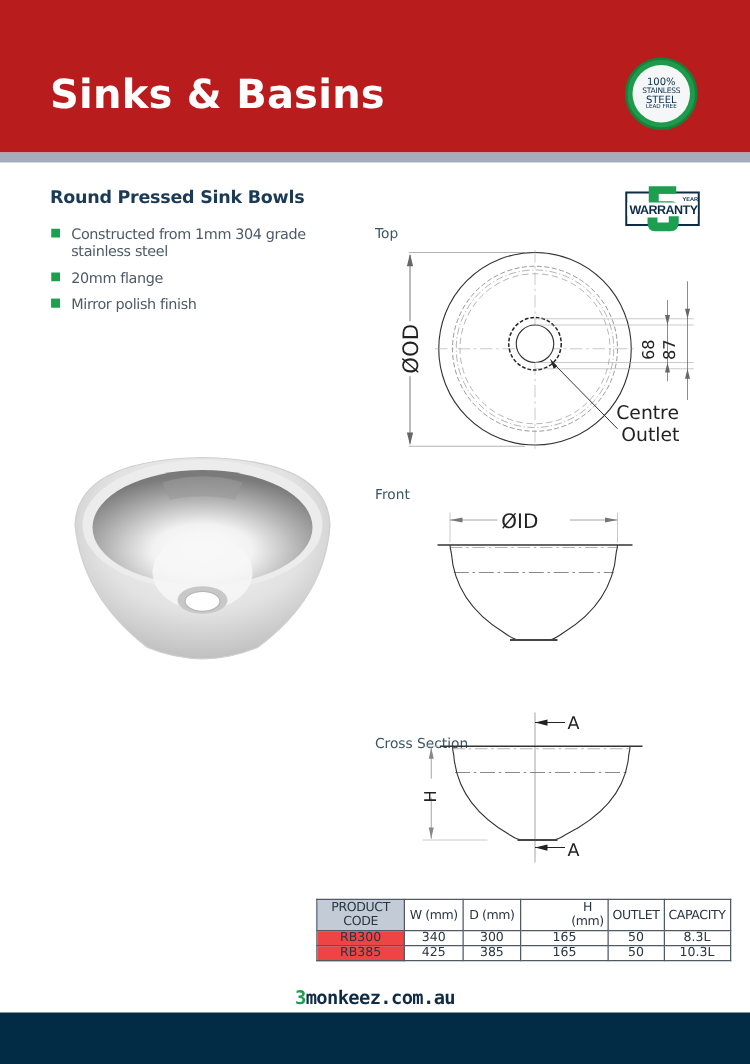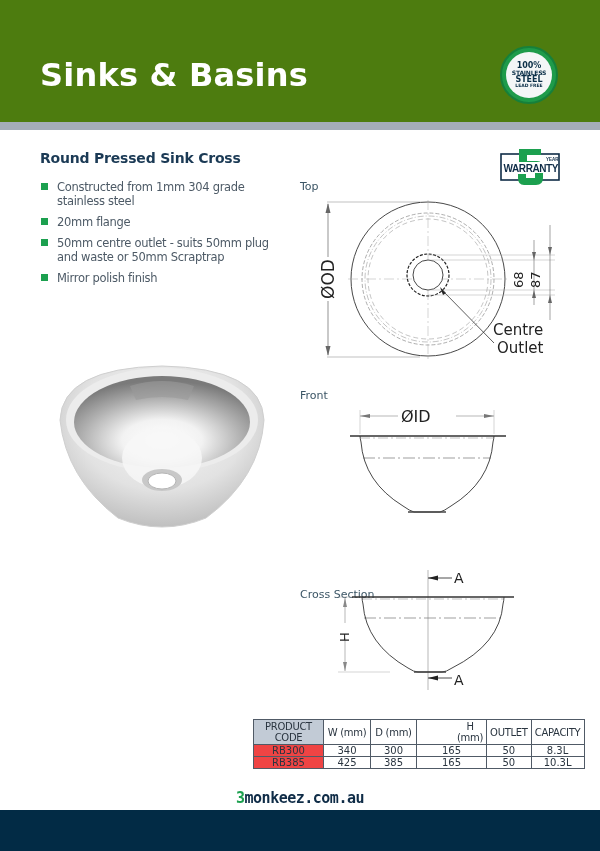--- a/index.html
+++ b/index.html
@@ -1,25 +1,25 @@
 <!DOCTYPE html>
 <html><head>
 <meta charset="utf-8">
 <style>
   * { box-sizing: border-box; margin: 0; padding: 0; }
   html, body { width: 600px; height: 851px; background: #ffffff; overflow: hidden; }
   body { position: relative; font-family: "Liberation Sans", "DejaVu Sans", sans-serif; color: #4a5560; }
 
-  .header { position: absolute; left: 0; top: 0; width: 600px; height: 122px; background: #4d7c0f; }
+  .header { position: absolute; left: 0; top: 0; width: 600px; height: 122px; background: #b91c1c; }
   .header-stripe { position: absolute; left: 0; top: 122px; width: 600px; height: 8px; background: #a4adb9; }
   .header-title { position: absolute; left: 40px; top: 56px; font-size: 32px; font-weight: bold; color: #ffffff; letter-spacing: 0.2px; font-family: "DejaVu Sans", sans-serif; }
 
   .badge-steel { position: absolute; left: 500px; top: 46px; width: 58px; height: 58px; border-radius: 50%; background: #1e9b4a; border: 2px solid #16803b; }
   .badge-steel-inner { position: absolute; left: 4px; top: 4px; width: 46px; height: 46px; border-radius: 50%; background: #f4f6f7; display: flex; flex-direction: column; align-items: center; justify-content: center; line-height: 1; }
-  .badge-steel-inner span { font-family: "DejaVu Sans", sans-serif; font-weight: bold; color: #0a2e47; }
+  .badge-steel-inner span { font-family: "DejaVu Sans", sans-serif; font-weight: normal; color: #0a2e47; }
   .bs1 { font-size: 8px; }
   .bs2 { font-size: 6px; letter-spacing: -0.2px; }
   .bs3 { font-size: 8px; }
   .bs4 { font-size: 4.5px; }
 
   .section-title { position: absolute; left: 40px; top: 150px; font-size: 14px; font-weight: bold; color: #1b3a55; font-family: "DejaVu Sans", sans-serif; letter-spacing: -0.2px; }
 
   .features { position: absolute; left: 40px; top: 180px; width: 240px; list-style: none; }
   .features li { position: relative; padding-left: 17px; font-size: 11.5px; line-height: 14px; color: #4d5a66; margin-bottom: 7px; font-family: "DejaVu Sans", sans-serif; letter-spacing: -0.3px; }
   .features li .bullet { position: absolute; left: 1px; top: 3px; width: 7px; height: 7px; background: #1ca04f; }
@@ -56,26 +56,26 @@
     <div class="badge-steel-inner">
       <span class="bs1">100%</span>
       <span class="bs2">STAINLESS</span>
       <span class="bs3">STEEL</span>
       <span class="bs4">LEAD FREE</span>
     </div>
   </div>
 </div>
 <div class="header-stripe"></div>
 
-<div class="section-title">Round Pressed Sink Cross</div>
+<div class="section-title">Round Pressed Sink Bowls</div>
 
 <ul class="features">
   <li><span class="bullet"></span><span>Constructed from 1mm 304 grade stainless steel</span></li>
   <li><span class="bullet"></span><span>20mm flange</span></li>
-  <li><span class="bullet"></span><span>50mm centre outlet - suits 50mm plug and waste or 50mm Scraptrap</span></li>
+  <li><span class="bullet"></span></li>
   <li><span class="bullet"></span><span>Mirror polish finish</span></li>
 </ul>
 
 <div class="warranty">
   <svg width="62" height="40" viewBox="0 0 62 40">
     <rect x="2" y="7" width="58" height="26" fill="none" stroke="#0f2c47" stroke-width="1.6"></rect>
     <path d="M20 2 H42 V8 H28 V14 H38 Q44 14 44 21 V31 Q44 38 37 38 H25 Q19 38 19 31 V27 H27 V31 H36 V21 H20 Z" fill="#1ca04f"></path>
     <rect x="3" y="15" width="56" height="11" fill="#ffffff"></rect>
     <text x="4.5" y="24.5" font-size="10" font-weight="bold" fill="#0f2c47" letter-spacing="-0.4">WARRANTY</text>
     <text x="47" y="13.5" font-size="4.5" font-weight="bold" fill="#0f2c47">YEAR</text>

